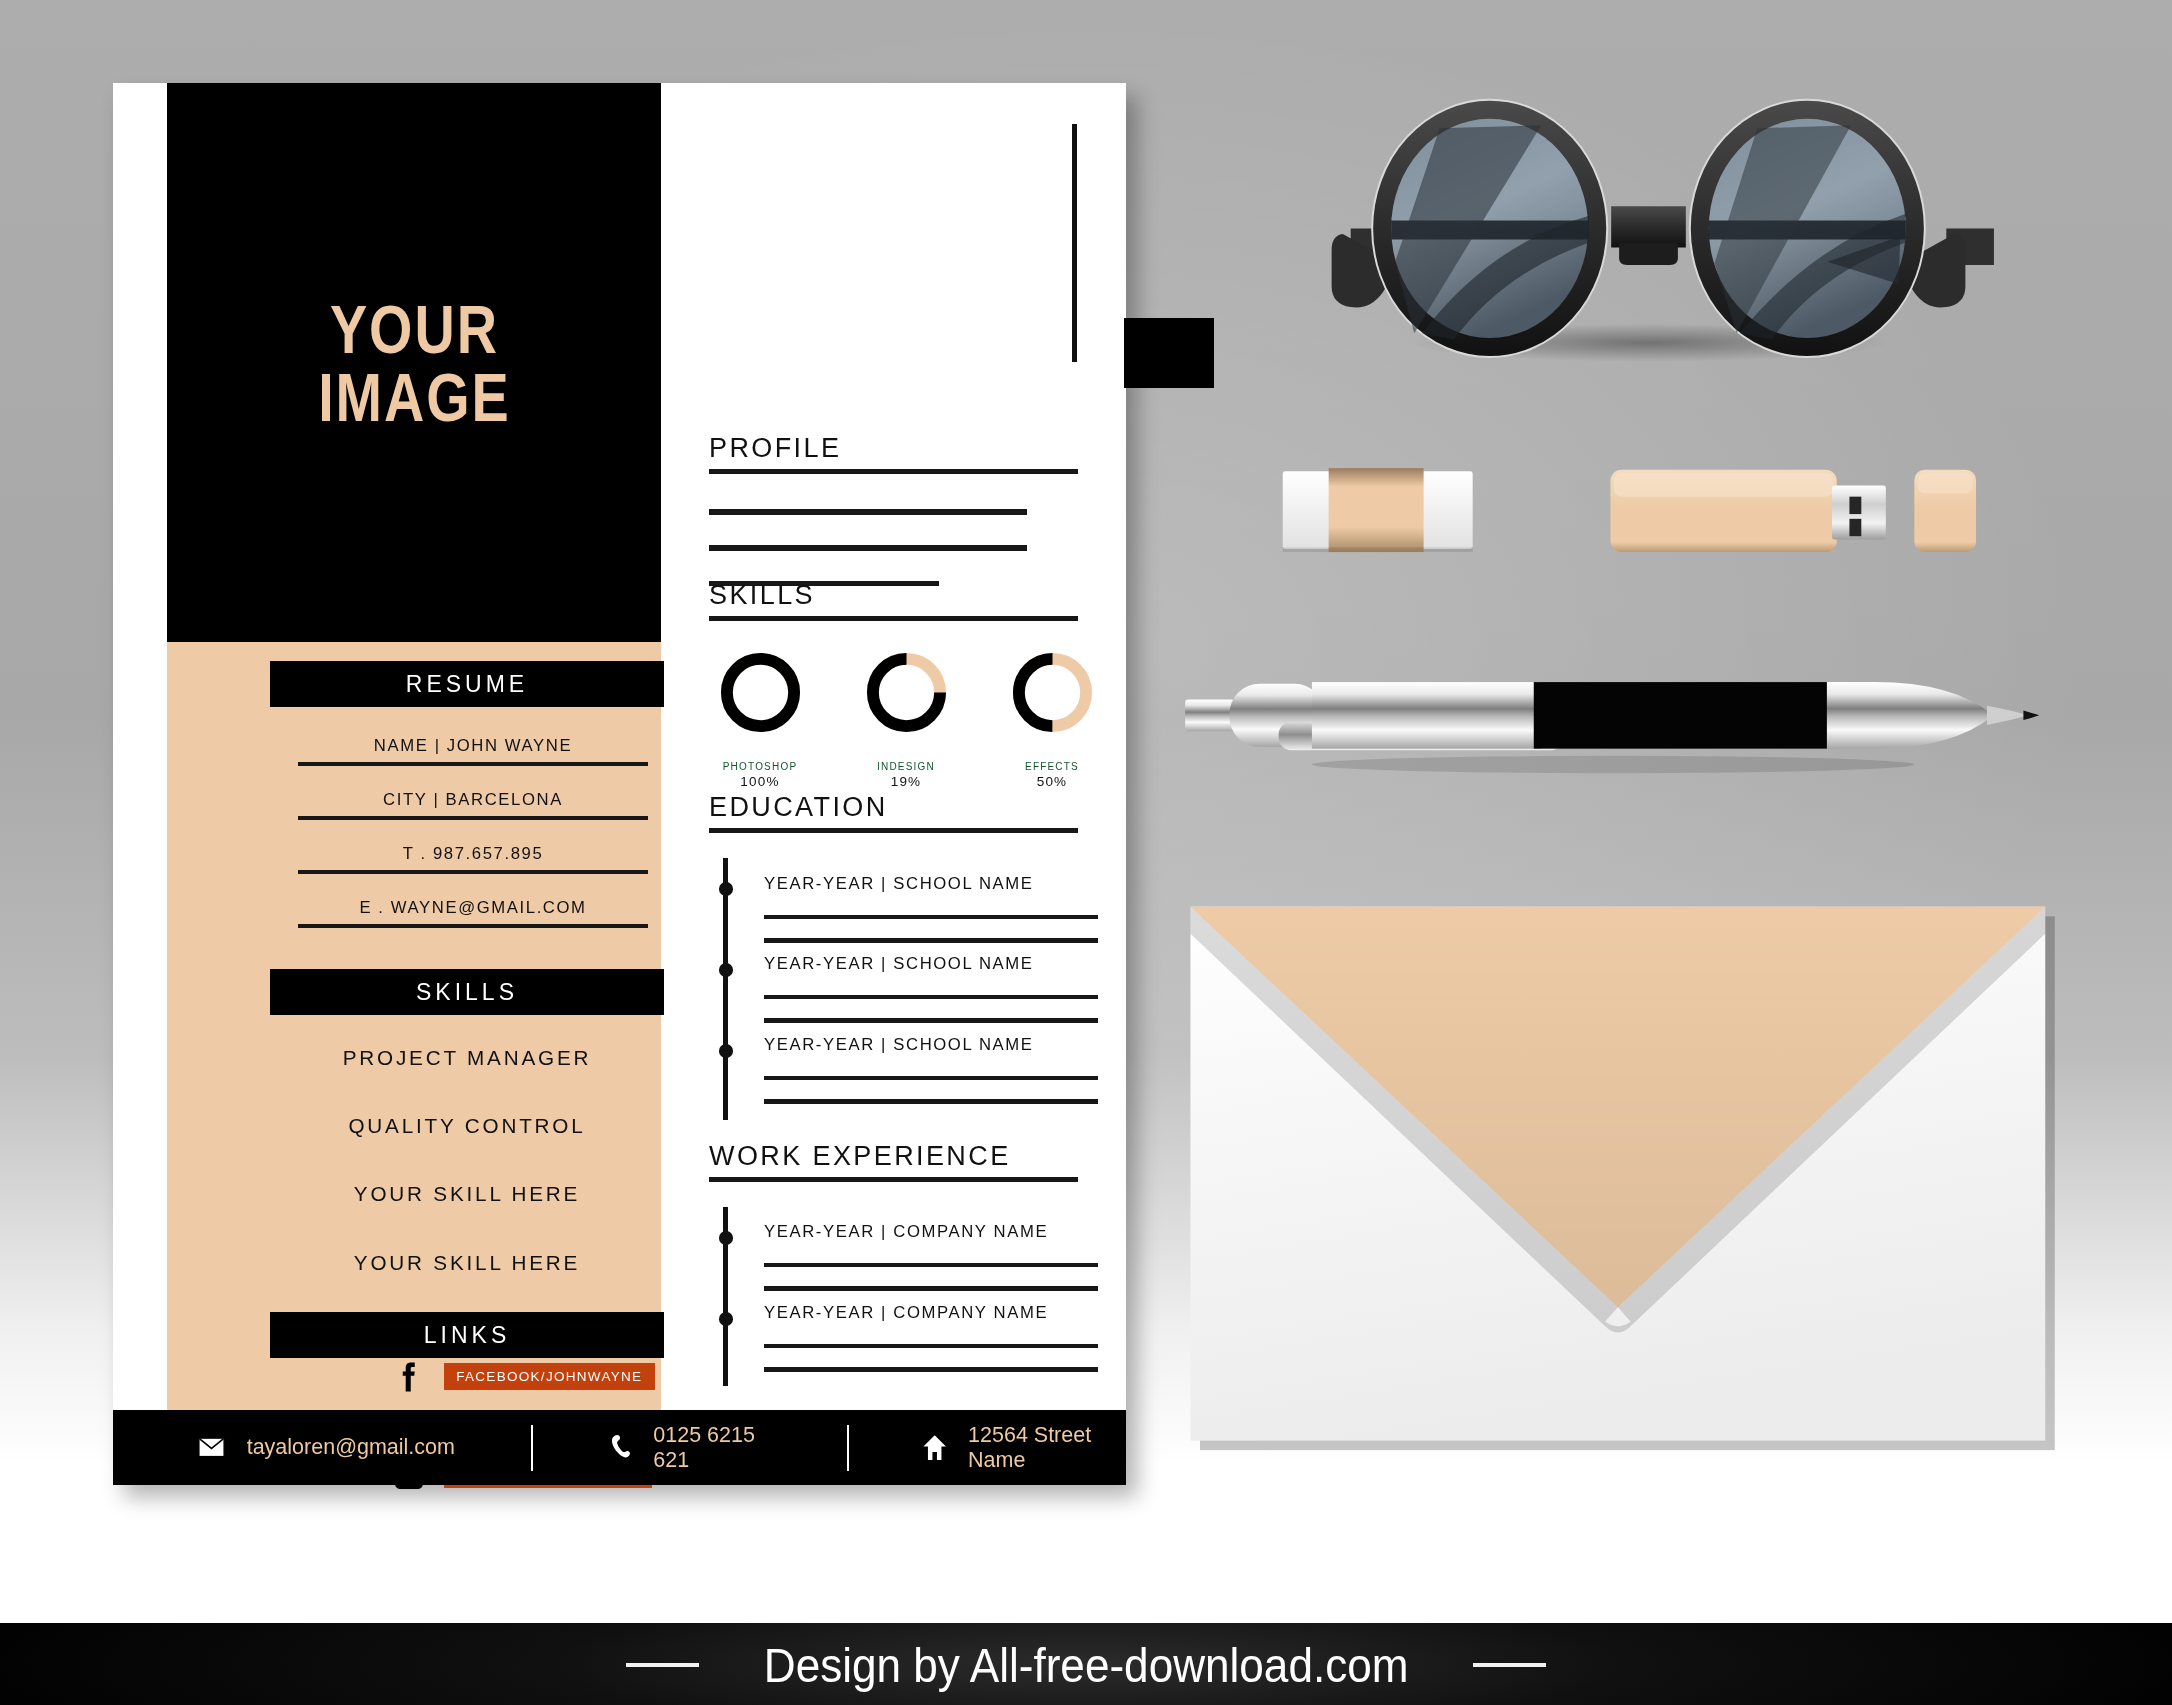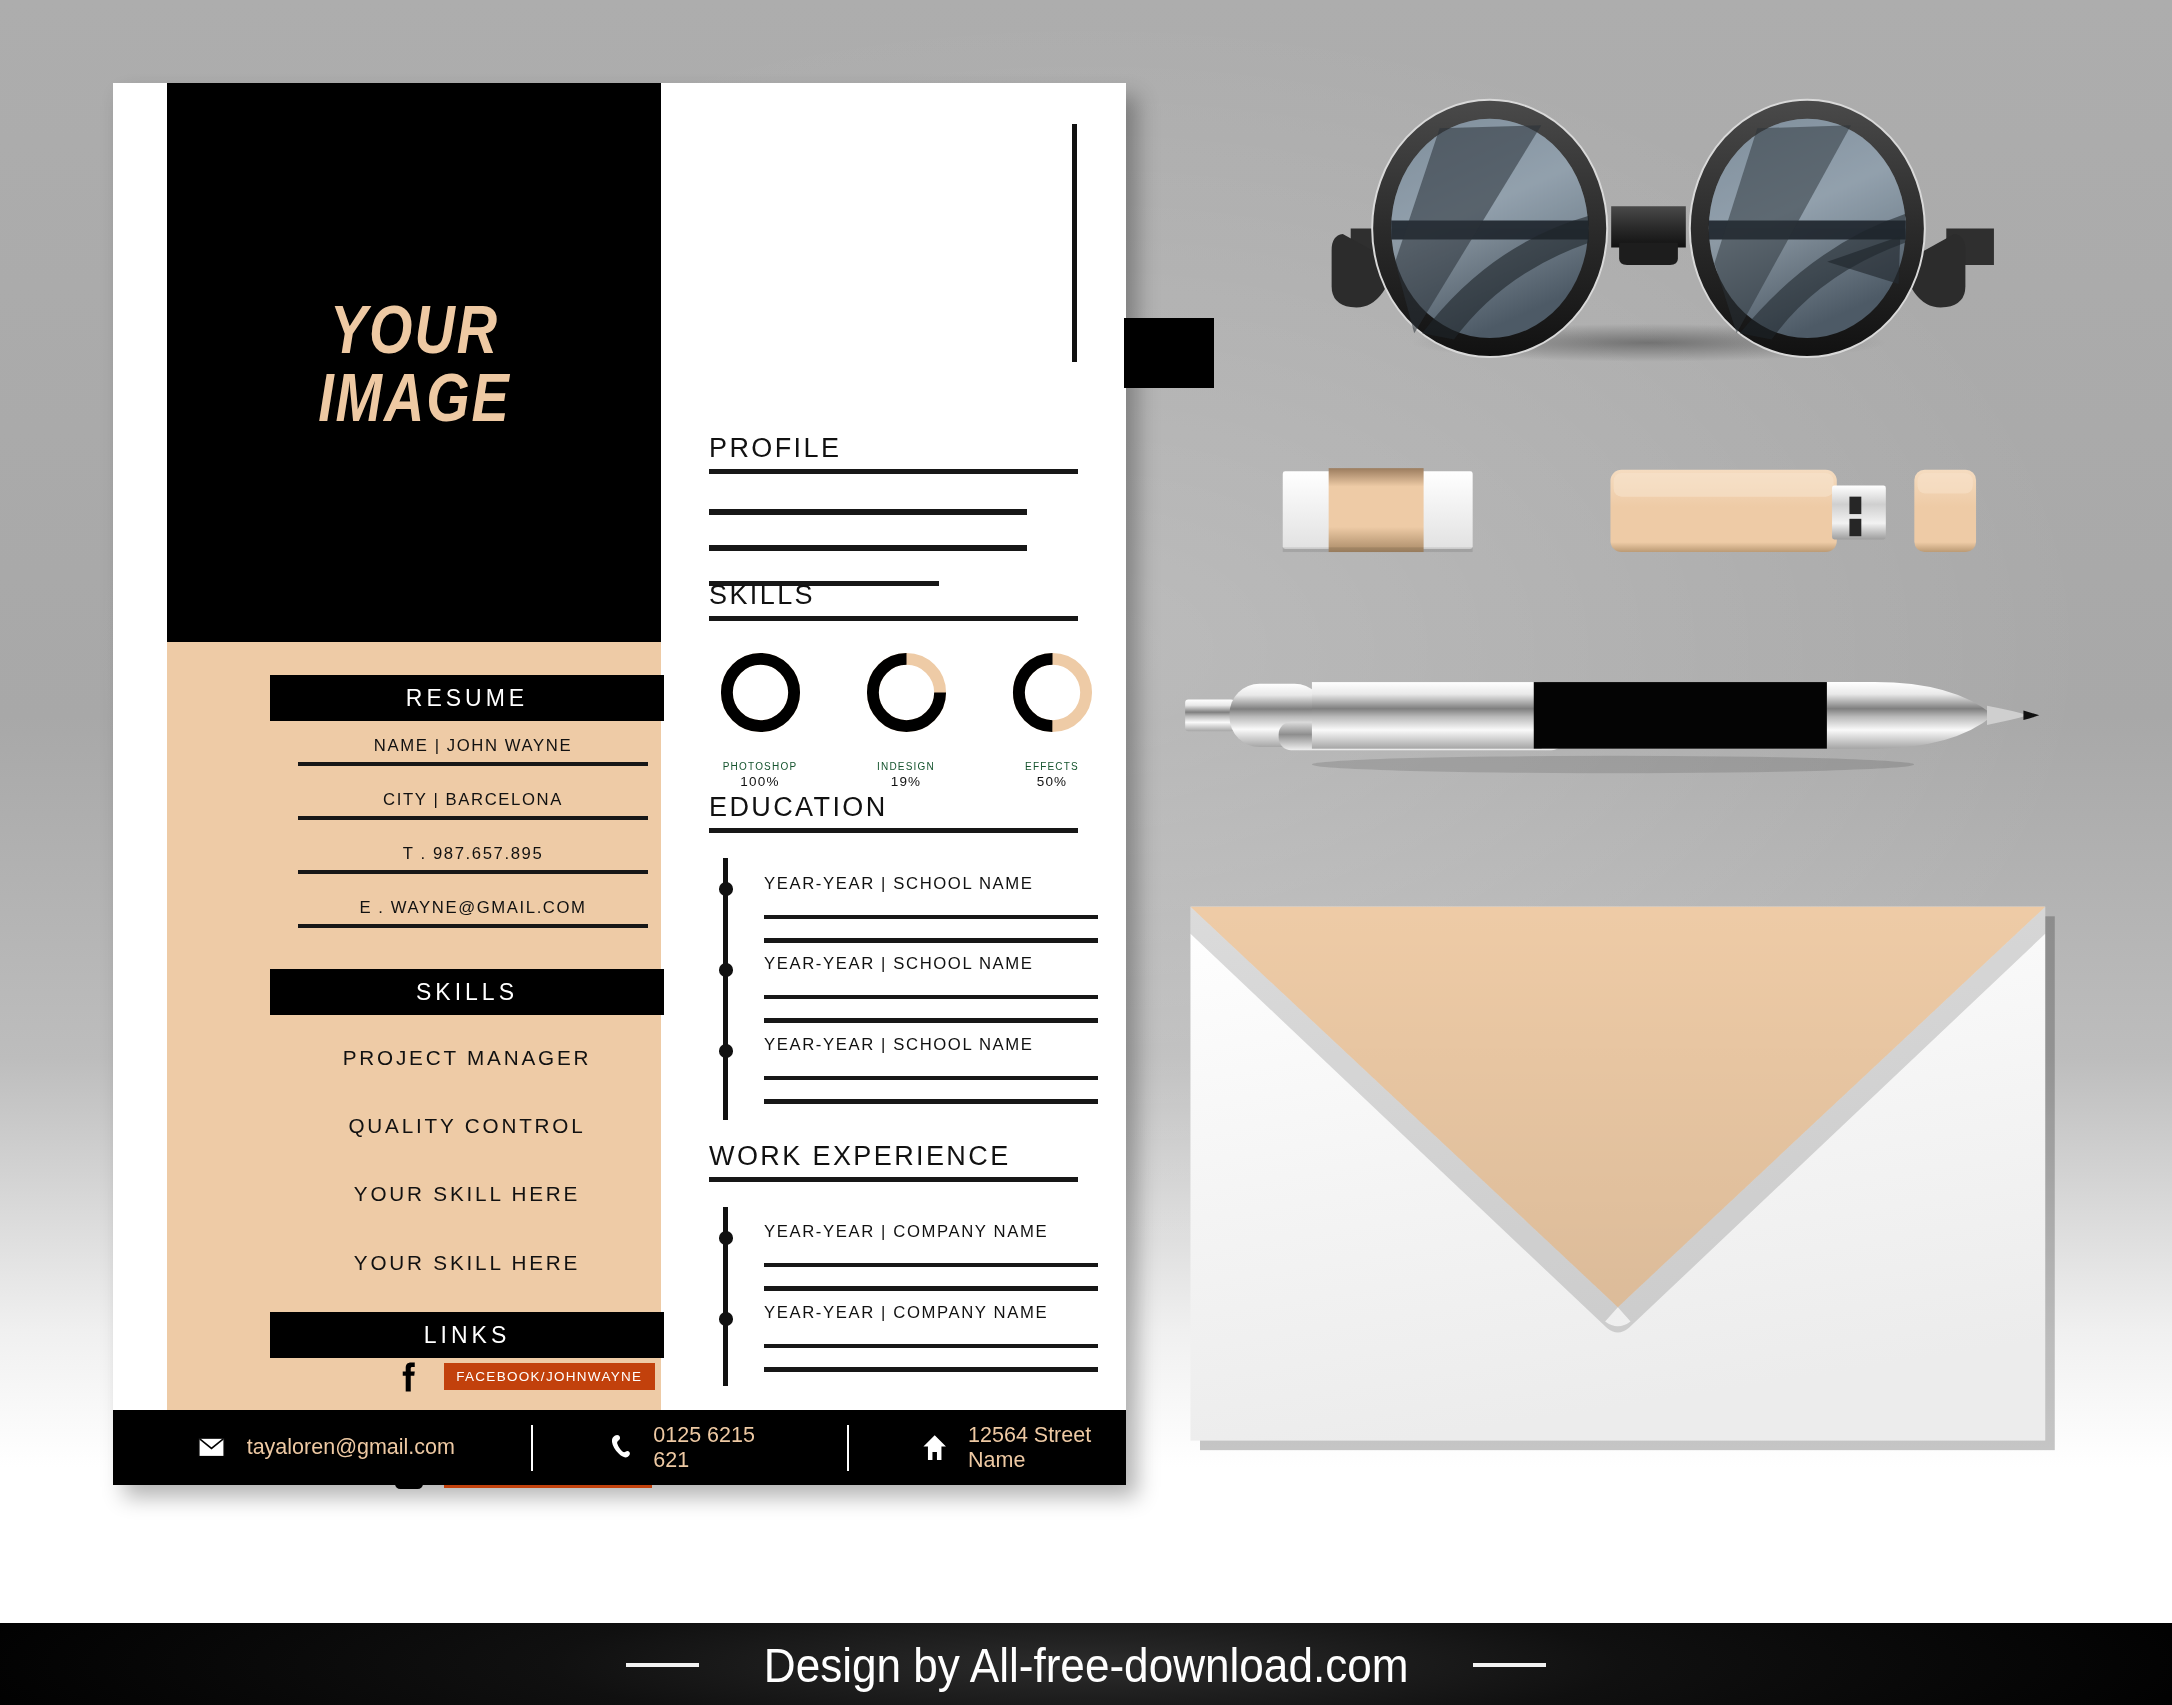--- a/index.html
+++ b/index.html
@@ -22,21 +22,21 @@
 
   
   #resume-card{
     position:absolute;left:113px;top:83px;width:1013px;height:1402px;
     background:#ffffff;
     box-shadow:11px 12.7px 20.7px rgba(0,0,0,0.30);
   }
   
   #photo-block{
     position:absolute;left:54px;top:0;width:494px;height:559px;background:#000000;
-    display:flex;align-items:center;justify-content:center;font-style:italic;
+    display:flex;align-items:center;justify-content:center;
   }
   #photo-text{
     color:#eec9a3;font-weight:700;font-size:68px;line-height:1.0;
     letter-spacing:2.4px;text-align:center;font-family:"Liberation Sans", sans-serif;
     transform:scaleX(0.82);
   }
   
   #sidebar{
     position:absolute;left:54px;top:559px;width:494px;height:768px;background:#eecba6;
   }
@@ -121,21 +121,21 @@
 
   <div id="photo-block">
     <div id="photo-text">
       <div>YOUR</div>
       <div>IMAGE</div>
     </div>
   </div>
 
   <div id="sidebar">
 
-    <div class="side-band" style="top:33px;">
+    <div class="side-band" style="top:19px;">
       <span>RESUME</span>
     </div>
 
     <div class="side-field" style="top:94px;"><span>NAME | JOHN WAYNE</span></div>
     <div class="side-field" style="top:148px;"><span>CITY | BARCELONA</span></div>
     <div class="side-field" style="top:202px;"><span>T . 987.657.895</span></div>
     <div class="side-field" style="top:256px;"><span>E . WAYNE@GMAIL.COM</span></div>
 
     <div class="side-band" style="top:327px;">
       <span>SKILLS</span>

